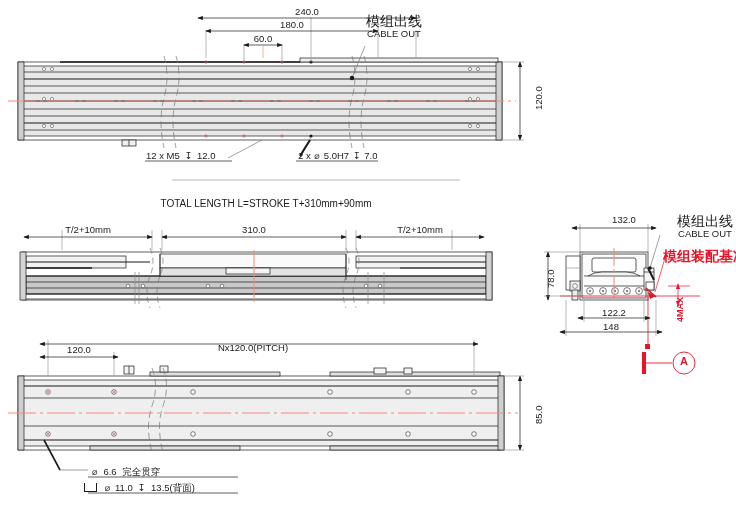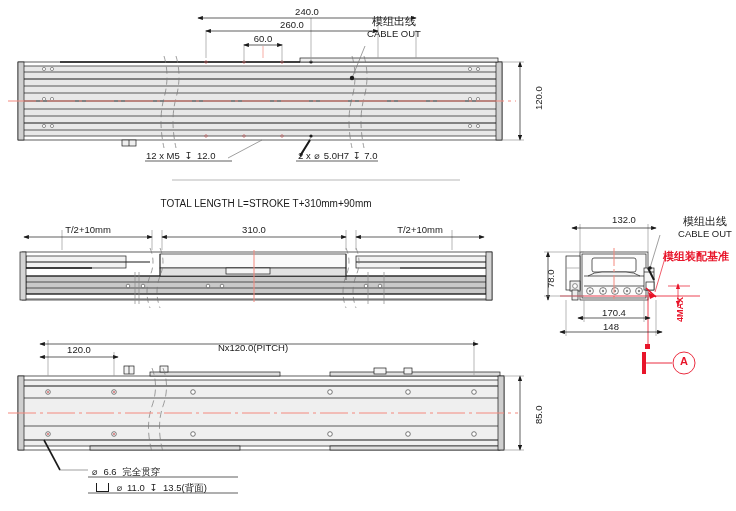--- a/index.html
+++ b/index.html
@@ -4,21 +4,21 @@
 <style>
   html,body{margin:0;padding:0;background:#fff;}
   body{width:736px;height:511px;position:relative;overflow:hidden;
        font-family:"Liberation Sans","DejaVu Sans",sans-serif;color:#1a1a1a;}
   .dwg{position:absolute;inset:0;}
   svg{position:absolute;top:0;left:0;}
   .lbl{position:absolute;font-size:9.5px;line-height:11px;white-space:nowrap;color:#1a1a1a;}
   .lbl.c{transform:translateX(-50%);text-align:center;}
   .lbl.red{color:#e8152a;font-weight:bold;}
   .lbl.rot{transform:rotate(-90deg);transform-origin:0 0;}
-  .lbl.cn{font-family:"DejaVu Sans",sans-serif;font-size:11px;}
+  .lbl.cn{font-family:"DejaVu Sans",sans-serif;font-size:14px;}
   .big{font-size:10px;}
 </style>
 </head>
 <body>
 
 <div class="dwg">
 
 <svg width="736" height="511" viewBox="0 0 736 511">
   <defs>
     <marker id="ar" markerWidth="8" markerHeight="6" refX="7" refY="3" orient="auto">
@@ -333,21 +333,21 @@
     <path d="M660,235 L650,268" stroke="#777"></path>
     <circle cx="650" cy="268" r="1.8" fill="#1a1a1a" stroke="none"></circle>
 
     <path d="M665,258 L655,292" stroke="#e8152a" stroke-width="0.7"></path>
   </g>
 
   </g>
 </svg>
 
 <div class="lbl c" style="left:307px;top:6px;">240.0</div>
-<div class="lbl c" style="left:292px;top:19px;">260.0</div>
+<div class="lbl c" style="left:292px;top:19px;">180.0</div>
 <div class="lbl c" style="left:263px;top:33px;">60.0</div>
 <div class="lbl rot" style="left:533px;top:110px;">120.0</div>
 
 <div class="lbl cn c" style="left:394px;top:16px;">模组出线</div>
 <div class="lbl c" style="left:394px;top:28px;">CABLE OUT</div>
 
 <div class="lbl" style="left:146px;top:150px;">
   <span>12 x M5</span>
   <span style="padding:0 2px;">↧</span>
   <span>12.0</span>
@@ -370,32 +370,32 @@
 <div class="lbl c" style="left:253px;top:331px;margin-top:11px;">Nx120.0(PITCH)</div>
 <div class="lbl c" style="left:79px;top:344px;">120.0</div>
 <div class="lbl rot" style="left:533px;top:424px;">85.0</div>
 
 <div class="lbl" style="left:92px;top:466px;">
   <span>⌀</span>
   <span style="padding:0 3px;">6.6</span>
   <span class="cn">完全贯穿</span>
 </div>
 
-<div class="lbl" style="left:96px;top:482px;">
+<div class="lbl" style="left:84px;top:482px;">
   <span style="display:inline-block;width:11px;height:8px;border:1px solid #1a1a1a;
                border-top:none;vertical-align:-1px;"></span>
   <span style="padding-left:5px;">⌀</span>
   <span style="padding:0 2px;">11.0</span>
   <span>↧</span>
   <span class="cn" style="padding-left:3px;">13.5(背面)</span>
 </div>
 
 <div class="lbl c" style="left:624px;top:214px;">132.0</div>
 <div class="lbl rot" style="left:545px;top:288px;">78.0</div>
-<div class="lbl c" style="left:614px;top:307px;">170.4</div>
+<div class="lbl c" style="left:614px;top:307px;">122.2</div>
 <div class="lbl c" style="left:611px;top:321px;">148</div>
 
 <div class="lbl cn c" style="left:705px;top:216px;">模组出线</div>
 <div class="lbl c" style="left:705px;top:228px;">CABLE OUT</div>
 
 <div class="lbl cn red" style="left:663px;top:251px;">模组装配基准</div>
 
 <div class="lbl red rot" style="left:675px;top:322px;font-size:9px;">4MAX</div>
 
 <div class="lbl red" style="left:680px;top:356px;font-size:11px;">A</div>

